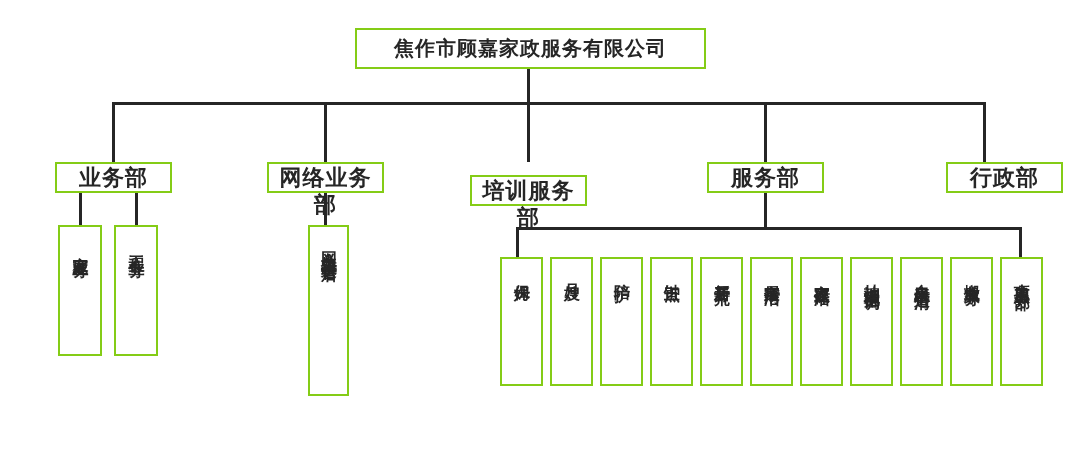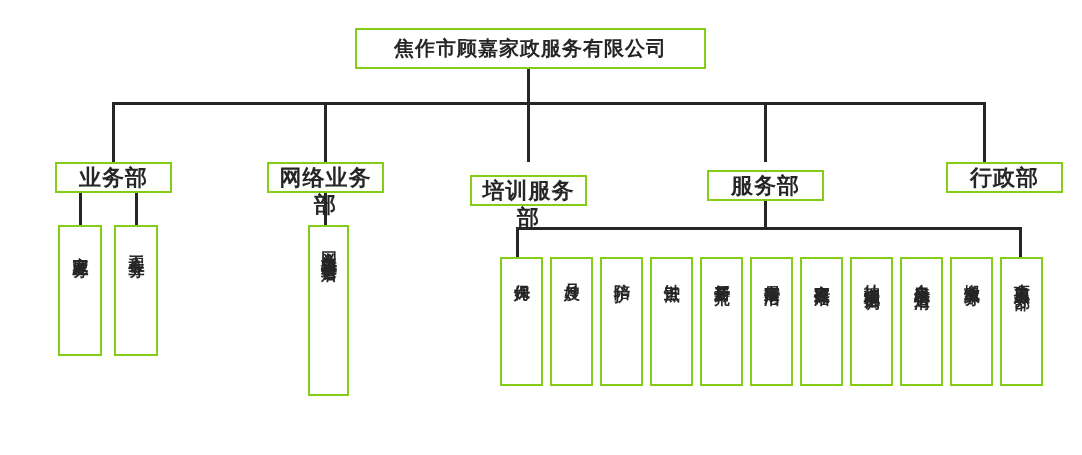--- a/index.html
+++ b/index.html
@@ -77,21 +77,21 @@
   <div class="line" style="left:764px; top:193px; width:3px; height:34px;"></div>
   <div class="line" style="left:516px; top:227px; width:506px; height:3px;"></div>
   <div class="line" style="left:516px; top:227px; width:3px; height:30px;"></div>
   <div class="line" style="left:1019px; top:227px; width:3px; height:30px;"></div>
 
   <div class="node root-node">焦作市顾嘉家政服务有限公司</div>
 
   <div class="node dept-node" style="left:55px;">业务部</div>
   <div class="node dept-node" style="left:267px;">网络业务部</div>
   <div class="node dept-node" style="left:470px;margin-top:13px;">培训服务部</div>
-  <div class="node dept-node" style="left:707px;margin-top:8px;">服务部</div>
+  <div class="node dept-node" style="left:707px;">服务部</div>
   <div class="node dept-node" style="left:946px;">行政部</div>
 
   <div class="node v-node biz-child" style="left:58px;">家庭业务</div>
   <div class="node v-node biz-child" style="left:114px;">工程业务</div>
 
   <div class="node v-node net-child">网上接单跟进售后</div>
 
   <div class="node v-node svc-child" style="left:500px;">保姆</div>
   <div class="node v-node svc-child" style="left:550px;">月嫂</div>
   <div class="node v-node svc-child" style="left:600px;">陪护</div>

